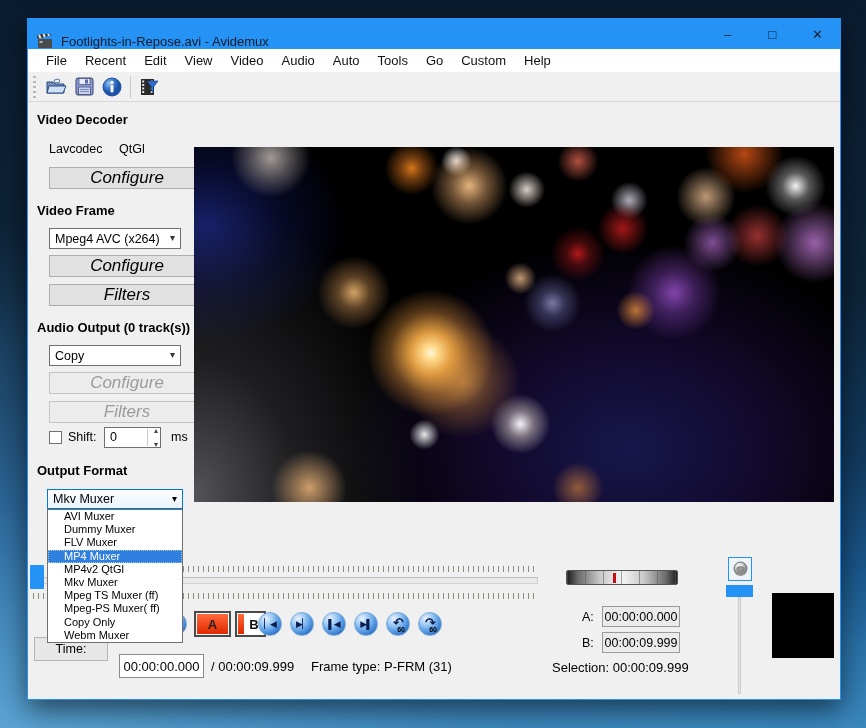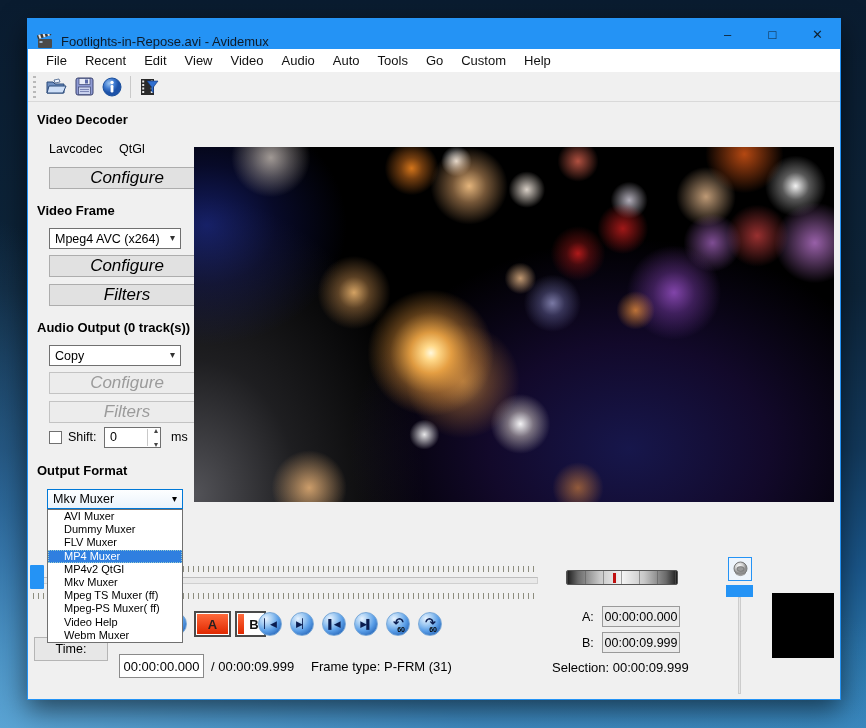--- a/index.html
+++ b/index.html
@@ -263,21 +263,21 @@
   </div>
   <div class="droplist">
     <div class="item">AVI Muxer</div>
     <div class="item">Dummy Muxer</div>
     <div class="item">FLV Muxer</div>
     <div class="item hl">MP4 Muxer</div>
     <div class="item">MP4v2 QtGl</div>
     <div class="item">Mkv Muxer</div>
     <div class="item">Mpeg TS Muxer (ff)</div>
     <div class="item">Mpeg-PS Muxer( ff)</div>
-    <div class="item">Video Help</div>
+    <div class="item">Copy Only</div>
     <div class="item">Webm Muxer</div>
   </div>
 
   <div class="video"></div>
 
   <div class="ticks" style="left:5px; top:547px; width:505px;"></div>
   <div class="tl-groove"></div>
   <div class="ticks" style="left:5px; top:574px; width:505px;"></div>
   <div class="tl-handle"></div>
 

